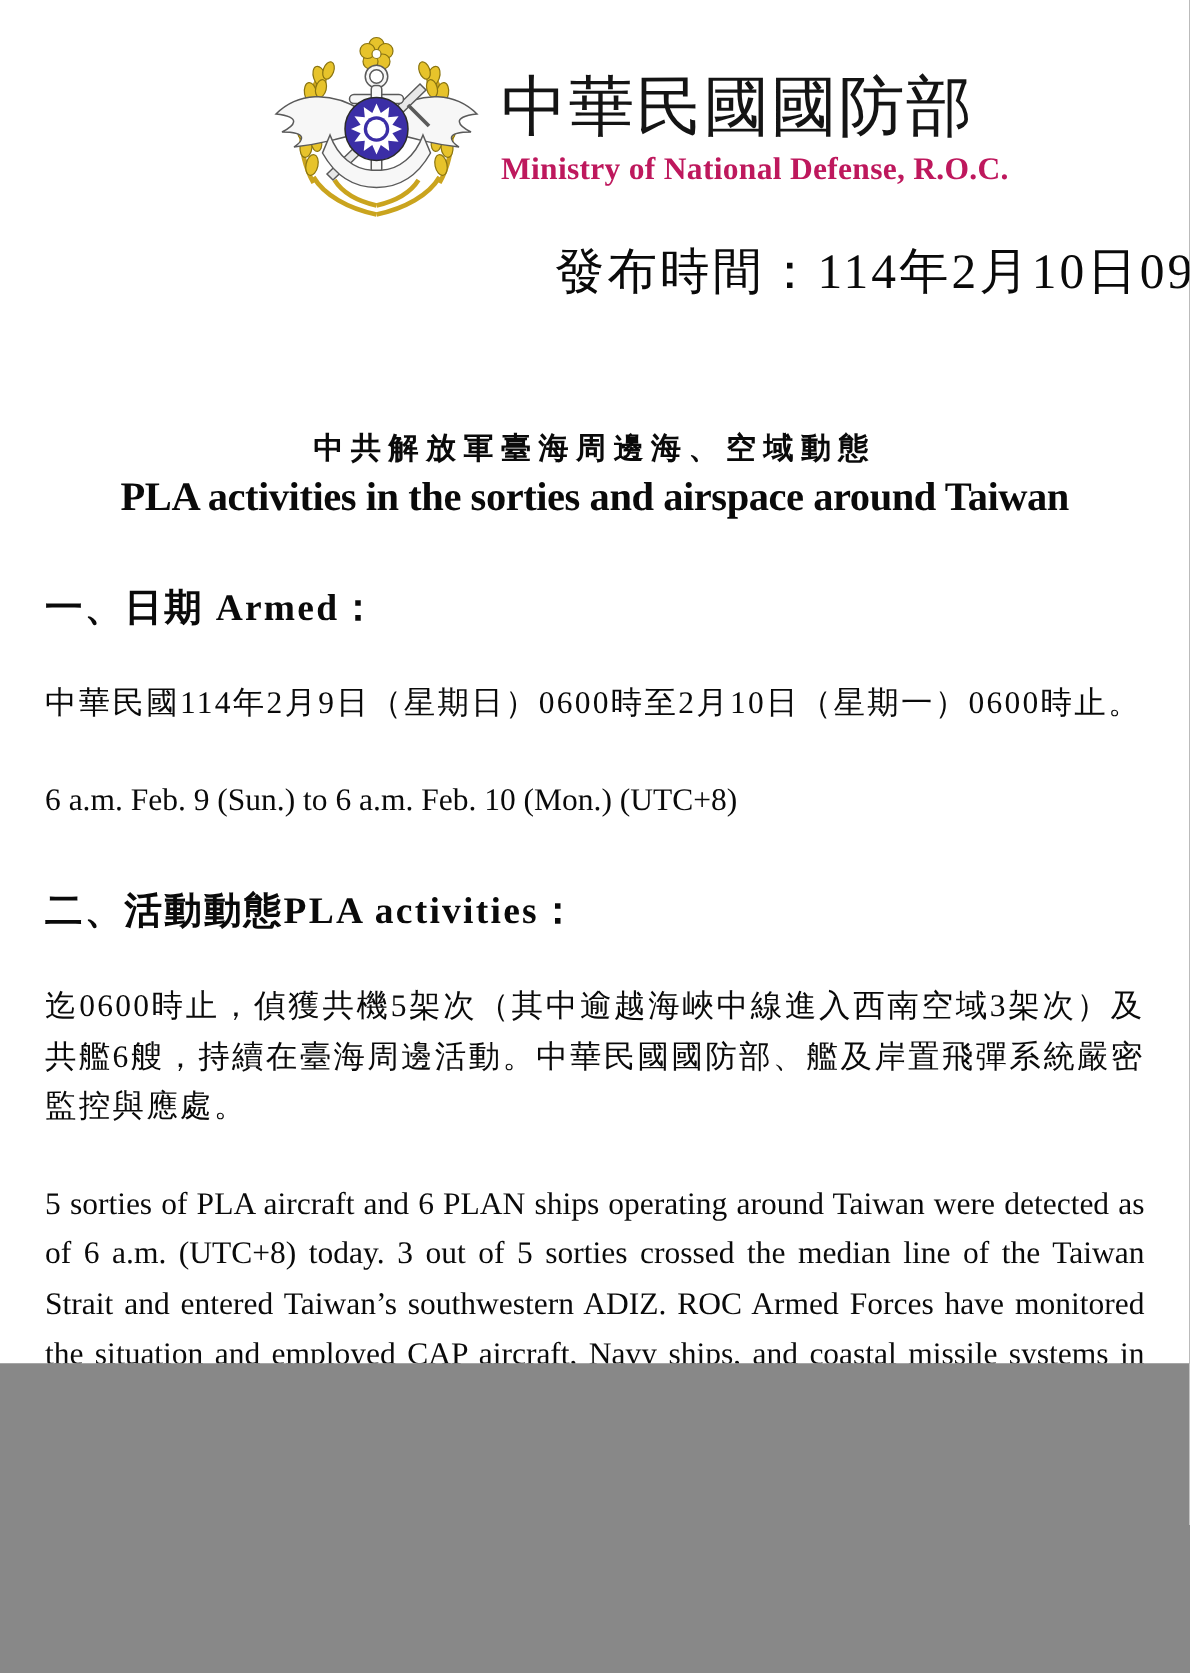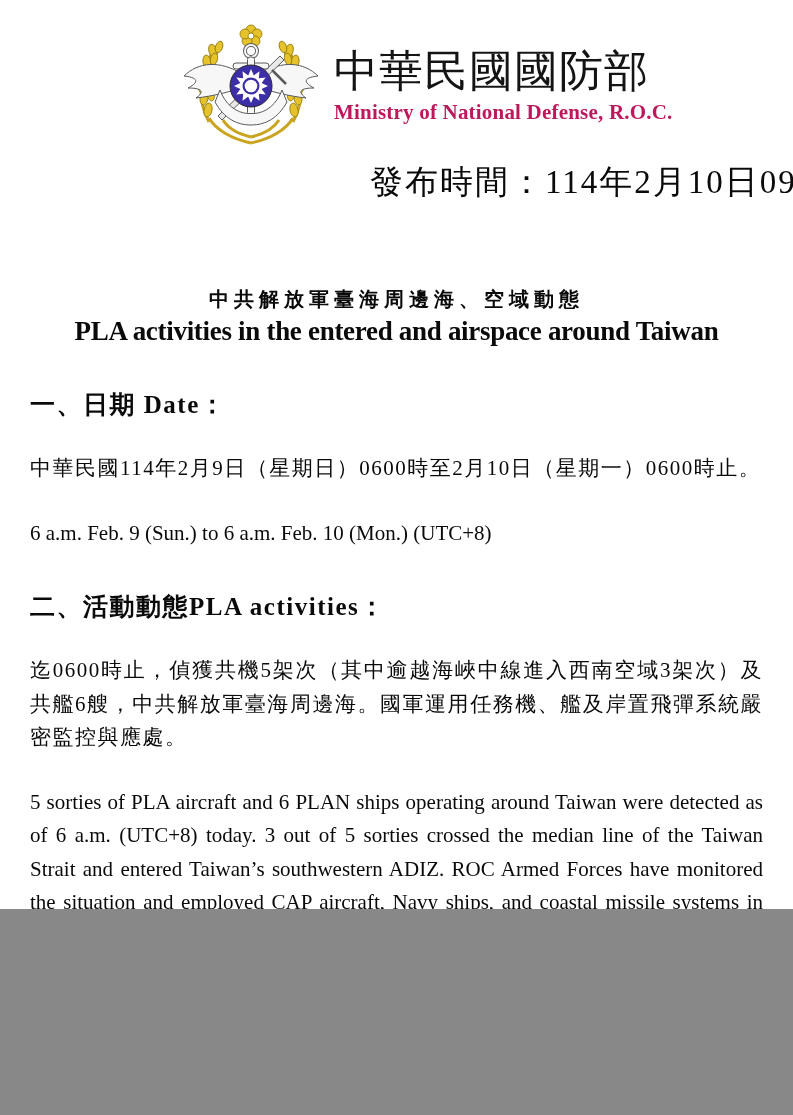--- a/index.html
+++ b/index.html
@@ -159,31 +159,31 @@
       <div class="org-en">Ministry of National Defense, R.O.C.</div>
     </div>
   </div>
 
   <div class="release">
     <div class="release-zh">發布時間：114年2月10日0900時</div>
   </div>
 
   <div class="title-block">
     <div class="title-zh">中共解放軍臺海周邊海、空域動態</div>
-    <div class="title-en">PLA activities in the entered and airspace around Taiwan</div>
+    <div class="title-en">PLA activities in the sorties and airspace around Taiwan</div>
   </div>
 
   <div class="content">
 
     <div class="section">
-      <div class="section-heading">一、日期 Date：</div>
+      <div class="section-heading">一、日期 Armed：</div>
       <div class="para zh">中華民國114年2月9日（星期日）0600時至2月10日（星期一）0600時止。</div>
       <div class="para en-single">6 a.m. Feb. 9 (Sun.) to 6 a.m. Feb. 10 (Mon.) (UTC+8)</div>
     </div>
 
     <div class="section">
       <div class="section-heading">二、活動動態PLA activities：</div>
-      <div class="para zh">迄0600時止，偵獲共機5架次（其中逾越海峽中線進入西南空域3架次）及共艦6艘，中共解放軍臺海周邊海。國軍運用任務機、艦及岸置飛彈系統嚴密監控與應處。</div>
+      <div class="para zh">迄0600時止，偵獲共機5架次（其中逾越海峽中線進入西南空域3架次）及共艦6艘，持續在臺海周邊活動。中華民國國防部、艦及岸置飛彈系統嚴密監控與應處。</div>
       <div class="para en">5 sorties of PLA aircraft and 6 PLAN ships operating around Taiwan were detected as of 6 a.m. (UTC+8) today. 3 out of 5 sorties crossed the median line of the Taiwan Strait and entered Taiwan’s southwestern ADIZ. ROC Armed Forces have monitored the situation and employed CAP aircraft, Navy ships, and coastal missile systems in response to detected activities.</div>
     </div>
 
   </div>
 </div>
 
 </body></html>

